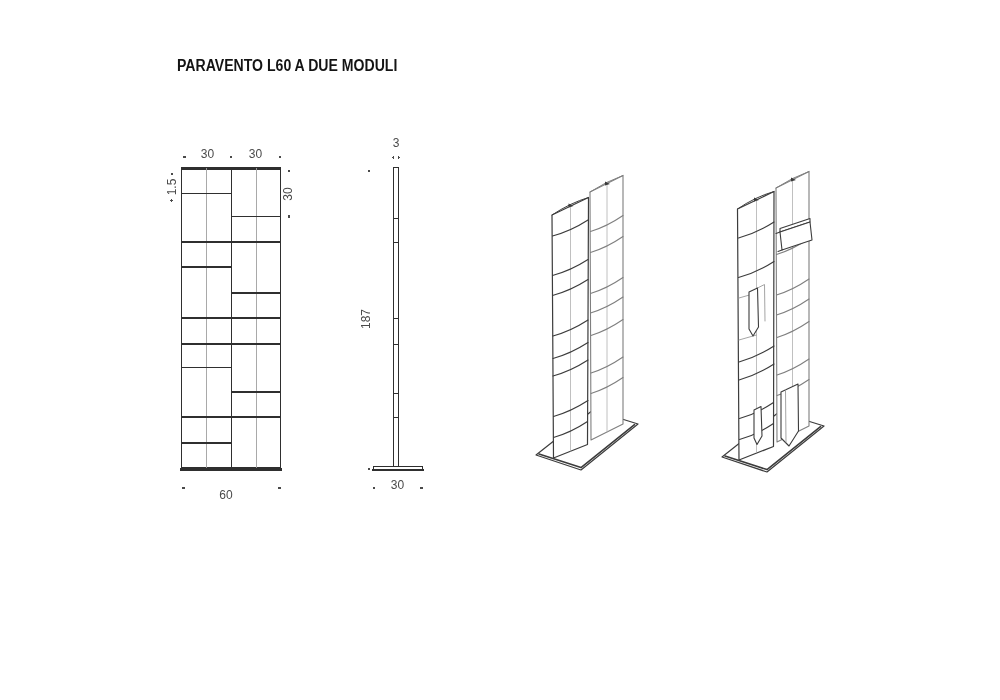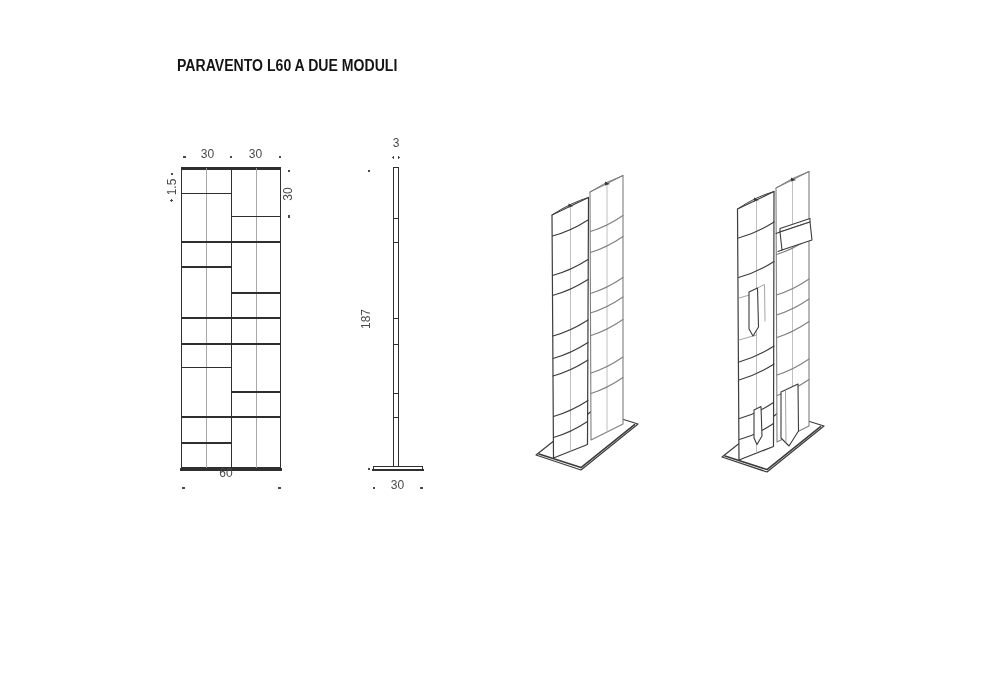--- a/index.html
+++ b/index.html
@@ -172,19 +172,19 @@
         <polygon points="781,392 798,384 798.5,431 789,446 781,438" fill="#ffffff"></polygon>
         <path d="M785.5,389.8 L786,442" stroke="#9a9a9a" stroke-width="0.9"></path>
       </g>
     </g>
   </svg>
 
   <span class="dim" style="left:207.5px;top:154px;">30</span>
   <span class="dim" style="left:255.5px;top:154px;">30</span>
   <span class="dim vert" style="left:171.5px;top:187px;">1.5</span>
   <span class="dim vert" style="left:287.5px;top:194px;">30</span>
-  <span class="dim" style="left:226px;top:473px;">60</span>
+  <span class="dim" style="left:226px;top:495px;">60</span>
 
   <span class="dim" style="left:396px;top:143px;">3</span>
   <span class="dim vert" style="left:366px;top:319px;">187</span>
   <span class="dim" style="left:397.5px;top:485px;">30</span>
 
 </div>
 
 </body></html>

